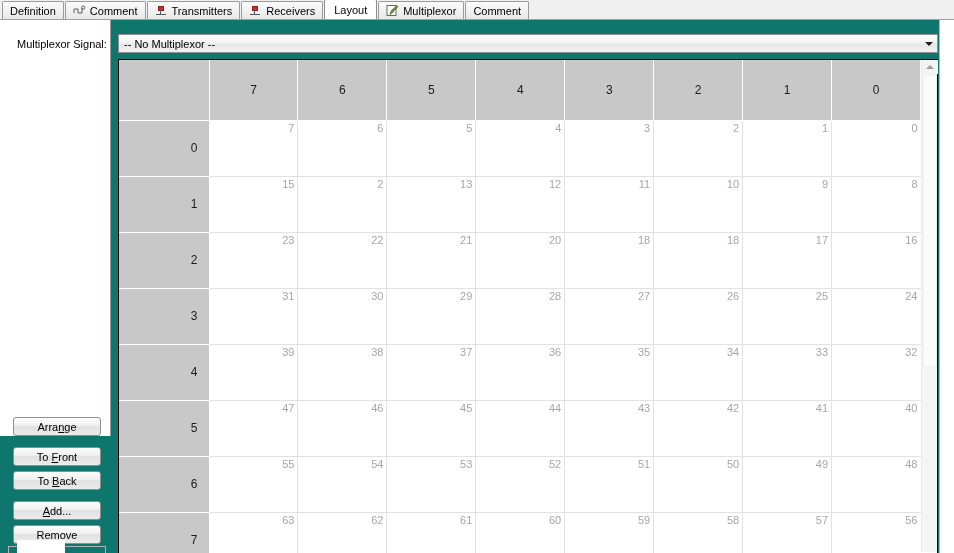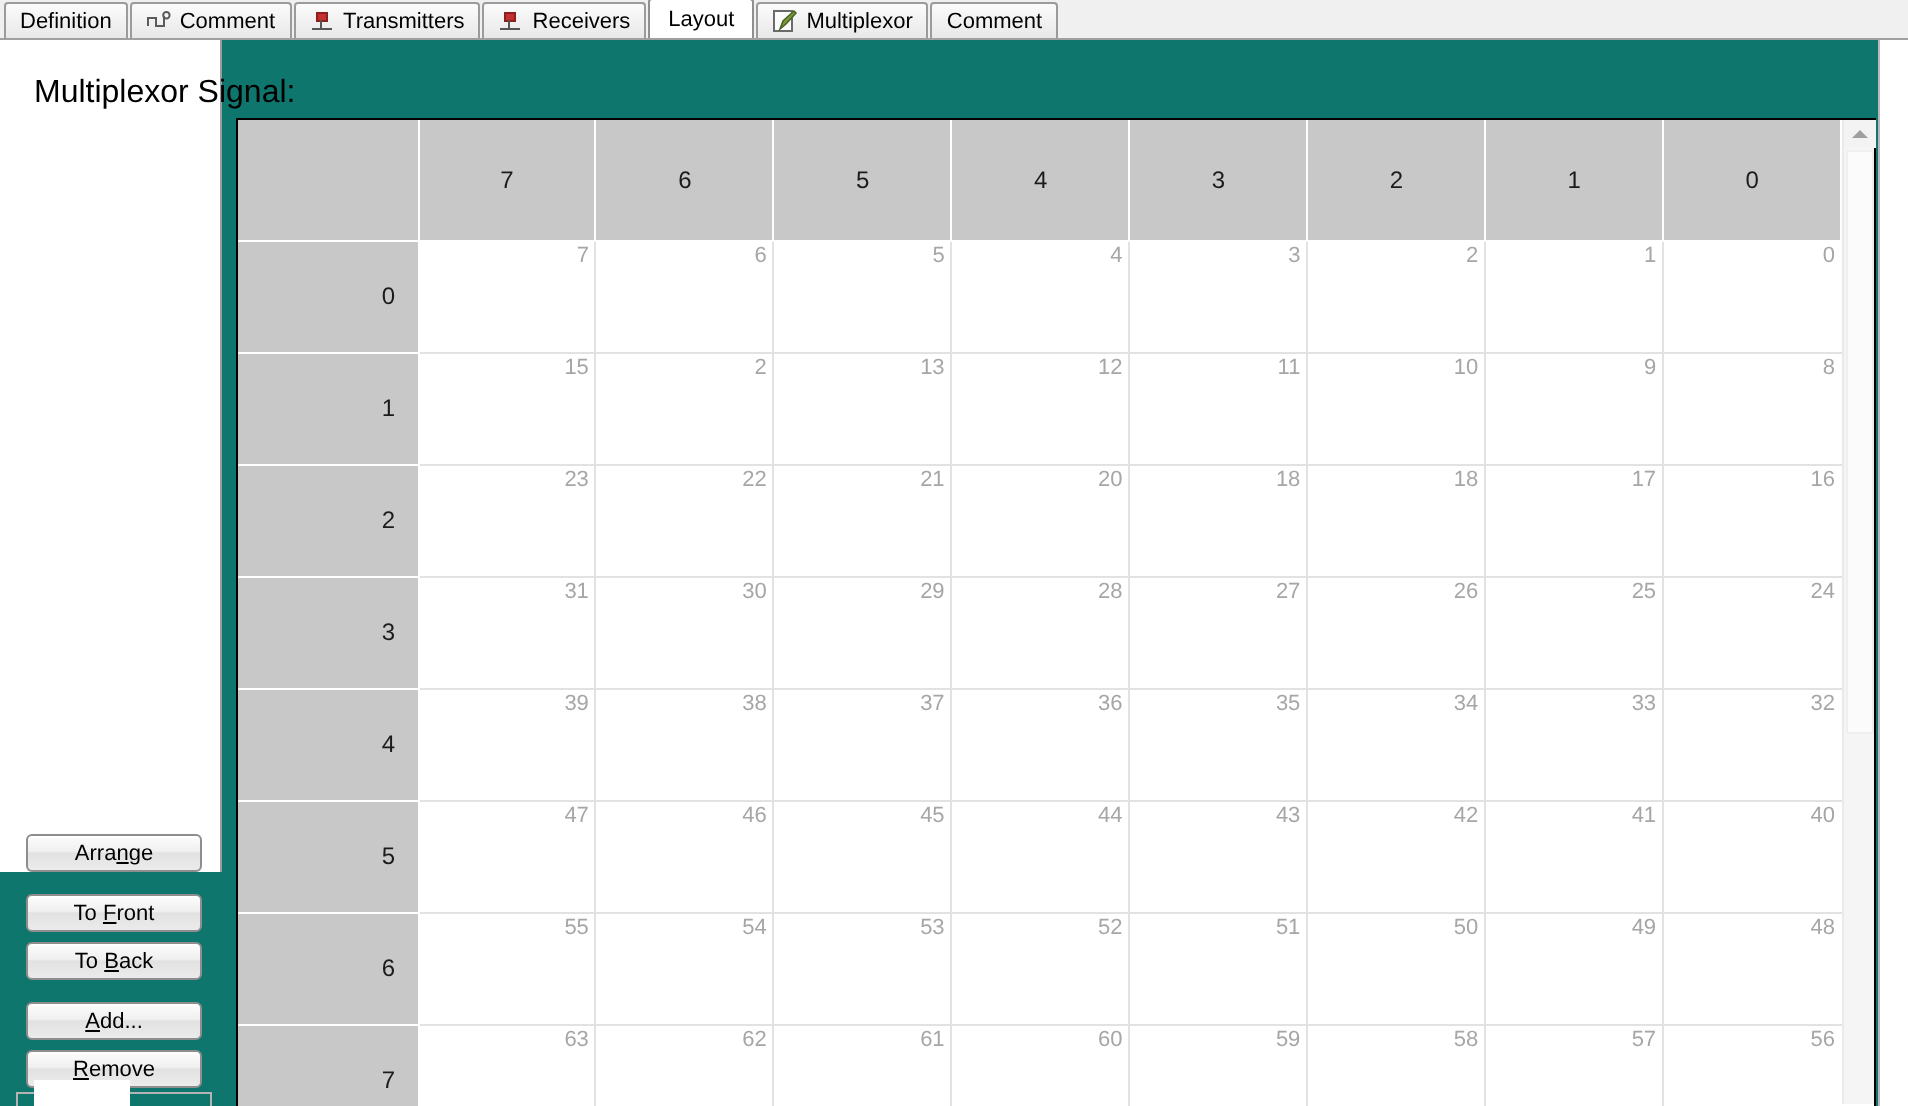--- a/index.html
+++ b/index.html
@@ -122,21 +122,21 @@
     font-size: 11px;
     color: #000;
     white-space: nowrap;
     text-decoration: underline;
   }
 
   
   .mux-label {
     position: absolute;
     left: 17px; top: 38px;
-    font-size: 16px;
+    font-size: 11px;
     color: #000;
     white-space: nowrap;
   }
   .combo {
     position: absolute;
     left: 118px; top: 34px;
     width: 820px; height: 19px;
     box-sizing: border-box;
     background: linear-gradient(#fdfdfd 0%, #f2f2f2 48%, #e6e6e6 52%, #f2f2f2 100%);
     border: 1px solid #8e8e8e;
@@ -369,20 +369,26 @@
       <span><u>R</u>emove</span>
     </div>
 
     <div class="groupbox" style="top:526px; height:40px;">
       <span class="gtitle">Bit index</span>
     </div>
   </div>
 
   <div class="mux-label">Multiplexor Signal:</div>
 
+  <div class="combo">
+    <span class="cval">-- No Multiplexor --</span>
+    <span class="carrow">
+        <i></i>
+      </span>
+  </div>
 
   <div class="gridwrap">
     <table class="grid">
       <tbody>
         <tr>
           <td class="corner"></td>
           <td class="colhead">7</td>
           <td class="colhead">6</td>
           <td class="colhead">5</td>
           <td class="colhead">4</td>

